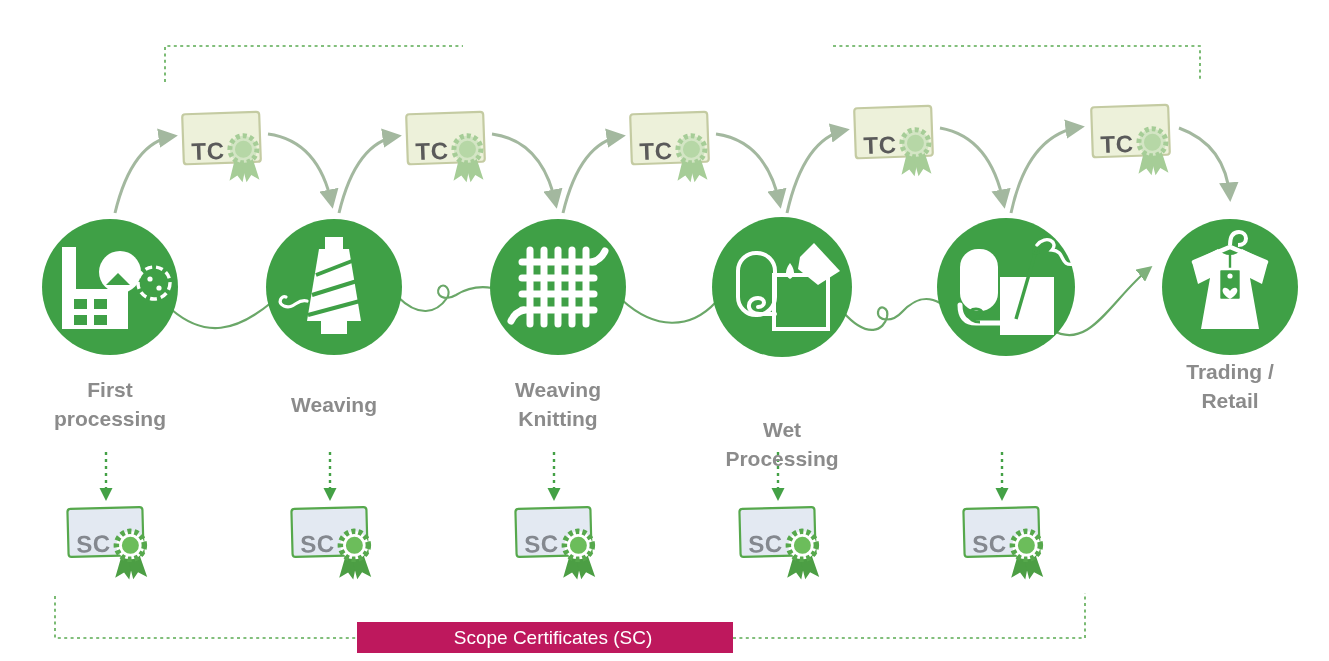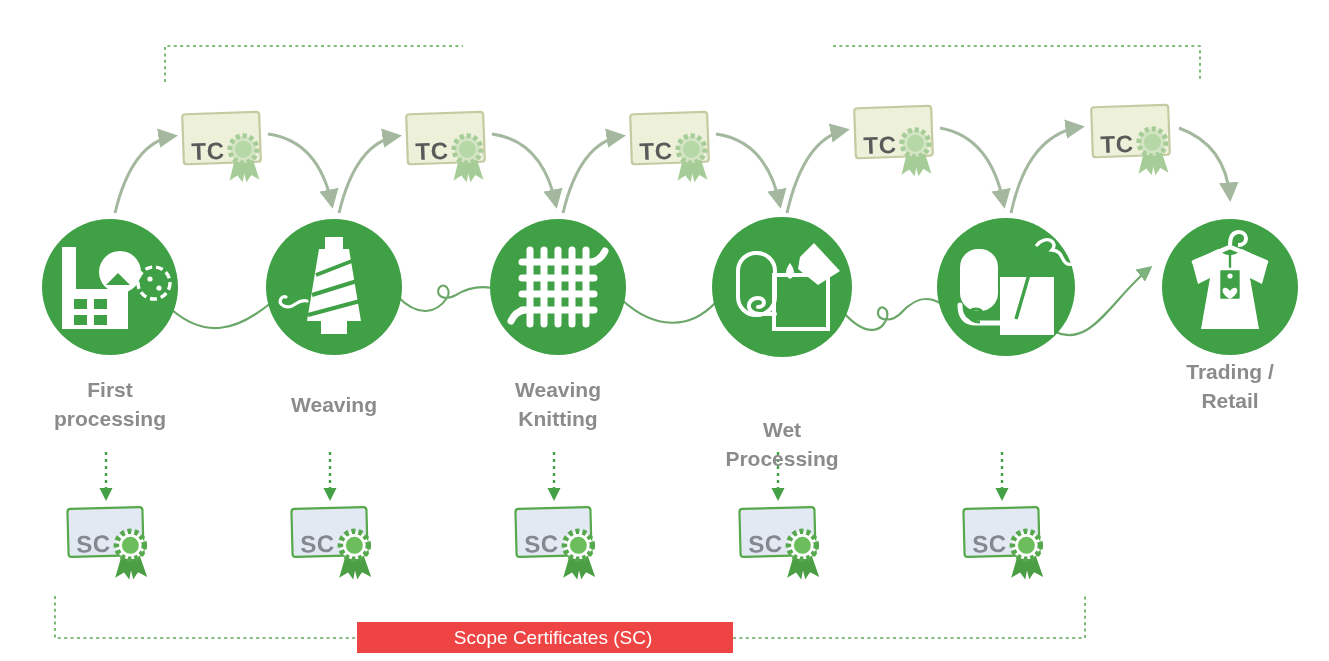--- a/index.html
+++ b/index.html
@@ -6,21 +6,21 @@
   #canvas{
     position:relative;width:1329px;height:661px;background:#ffffff;
     font-family:"Liberation Sans",sans-serif;overflow:hidden;
   }
   #diagram-svg{position:absolute;left:0;top:0;}
   .banner{
     position:absolute;display:flex;align-items:center;justify-content:center;
     color:#ffffff;box-sizing:border-box;
   }
   .banner.tc{left:463px;top:22px;width:370px;height:40px;background:#7cb42c;font-size:20px;}
-  .banner.sc{left:357px;top:622px;width:376px;height:31px;background:#ef4444;font-size:19px;padding-left:16px;}
+  .banner.sc{left:357px;top:622px;width:376px;height:31px;background:#be185d;font-size:19px;padding-left:16px;}
   .stage-label{
     position:absolute;width:176px;height:66px;top:372px;
     display:flex;align-items:center;justify-content:center;text-align:center;
     color:#8b8b8b;font-size:21px;font-weight:bold;line-height:1.38;
     white-space:pre-line;
   }
   .sl-0{left:22px;}
   .sl-1{left:246px;}
   .sl-2{left:470px;}
   .sl-3{left:694px;margin-top:40px;}

